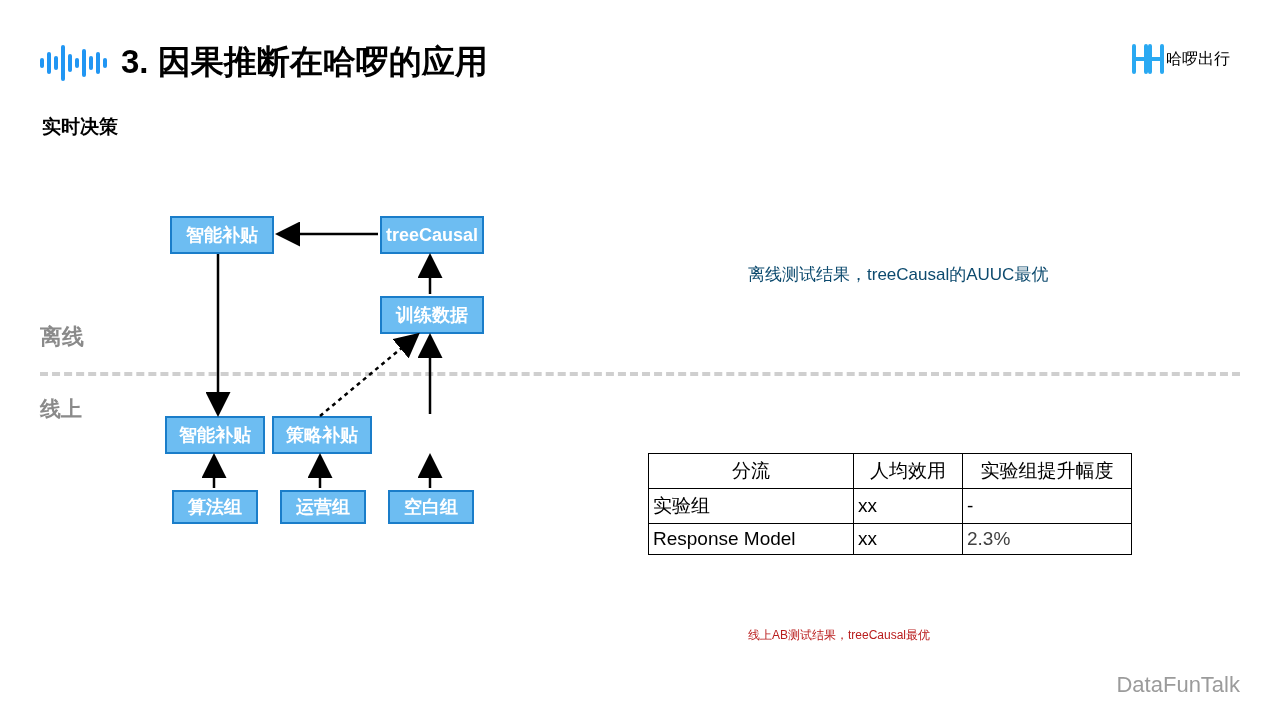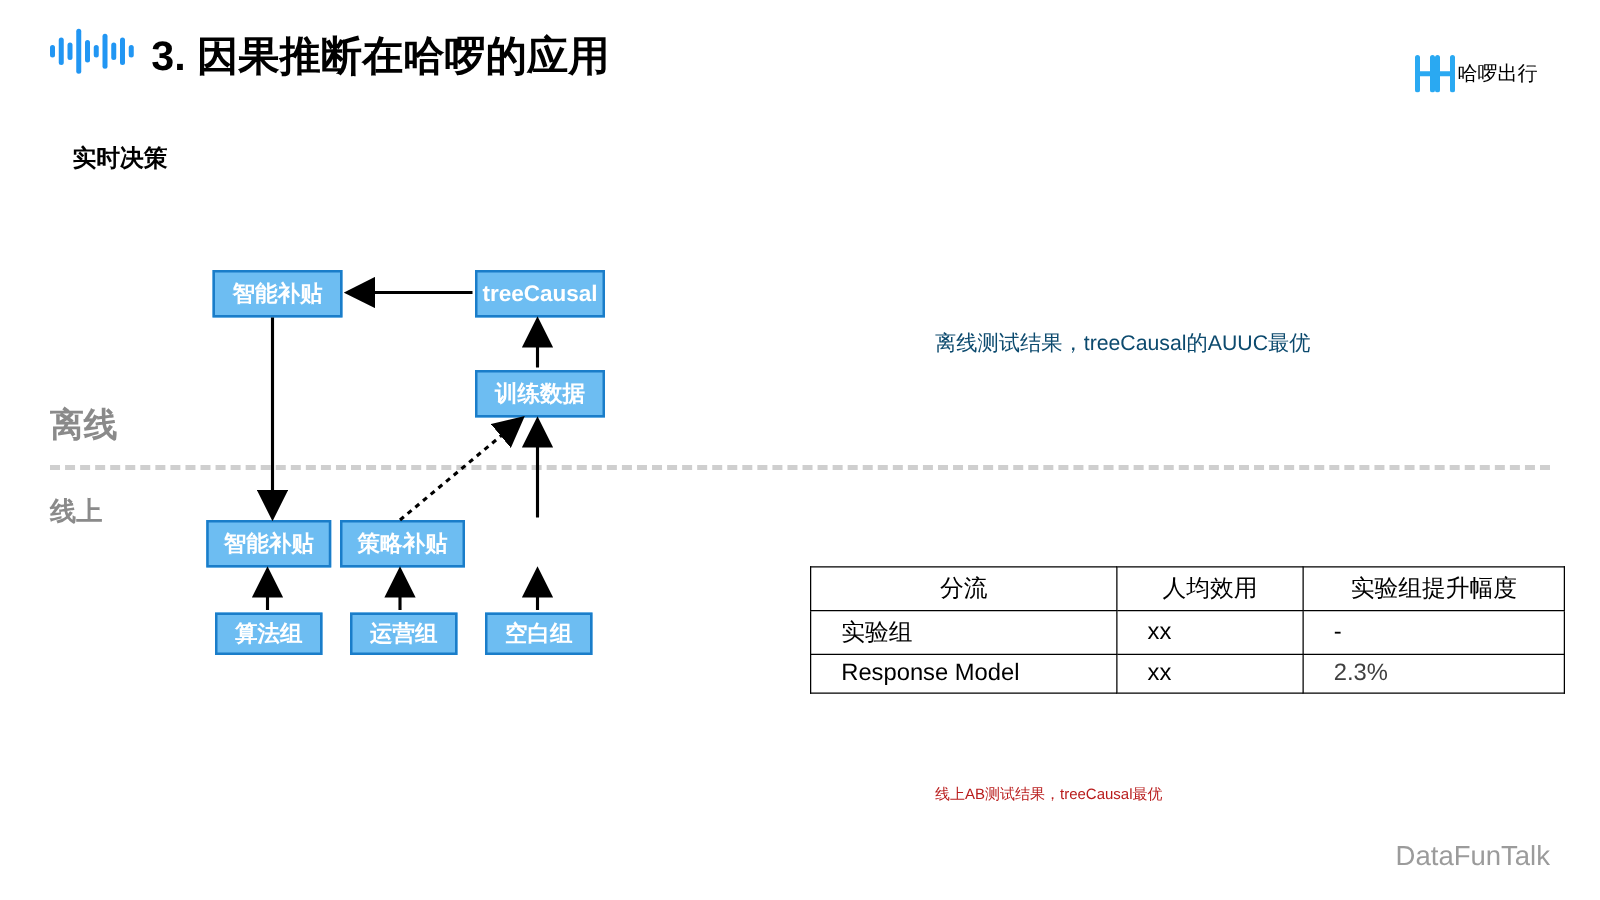--- a/index.html
+++ b/index.html
@@ -1,33 +1,33 @@
 <!DOCTYPE html>
 <html><head>
 <meta charset="utf-8">
 <style>
   html,body{margin:0;padding:0;width:1280px;height:720px;background:#fff;font-family:"Helvetica Neue",Arial,"PingFang SC","Microsoft YaHei",sans-serif;overflow:hidden}
   .slide{position:relative;width:1280px;height:720px}
-  .title-row{position:absolute;top:23px;left:40px;display:flex;align-items:flex-start}
+  .title-row{position:absolute;top:40px;left:40px;display:flex;align-items:center}
   .audio-icon{display:flex;align-items:center;gap:3px;margin-right:14px}
   .audio-icon span{display:inline-block;width:4px;background:#2196f3;border-radius:2px}
   .title{font-size:33px;font-weight:700;color:#000}
-  .subtitle{position:absolute;top:114px;left:58px;font-size:19px;font-weight:700;color:#000}
+  .subtitle{position:absolute;top:114px;left:42px;font-size:19px;font-weight:700;color:#000}
   .brand{position:absolute;top:44px;right:50px;display:flex;align-items:center;gap:2px}
   .brand-logo{width:34px;height:30px;position:relative}
   .footer{position:absolute;bottom:22px;right:40px;font-size:22px;color:#9b9b9b}
-  .offline-label{position:absolute;top:322px;left:40px;font-size:27px;color:#8a8a8a;font-weight:600}
+  .offline-label{position:absolute;top:322px;left:40px;font-size:22px;color:#8a8a8a;font-weight:600}
   .online-label{position:absolute;top:395px;left:40px;font-size:21px;color:#8a8a8a;font-weight:600}
   .dash-line{position:absolute;top:372px;left:40px;width:1200px;height:0;border-top:4px dashed #cfcfcf}
   .box{position:absolute;background:#6dbdf2;border:2px solid #1a7dc9;color:#fff;font-size:18px;font-weight:600;display:flex;align-items:center;justify-content:center;text-align:center}
   .arrow-svg{position:absolute;overflow:visible}
   .note1{position:absolute;top:263px;left:748px;font-size:17px;color:#0c4a6e}
   .note2{position:absolute;top:627px;left:748px;font-size:12px;color:#b91c1c}
   table.result{position:absolute;top:453px;left:648px;border-collapse:collapse;font-size:19px}
-  table.result th,table.result td{border:1.5px solid #000;padding:4px 24px;font-weight:400}
+  table.result th,table.result td{border:1.5px solid #000;padding:4px 4px;font-weight:400}
   table.result th{font-weight:400}
   .hl{color:#404040}
 </style>
 </head>
 <body>
 
 <div class="slide">
 
   <div class="title-row">
     <div class="audio-icon">

